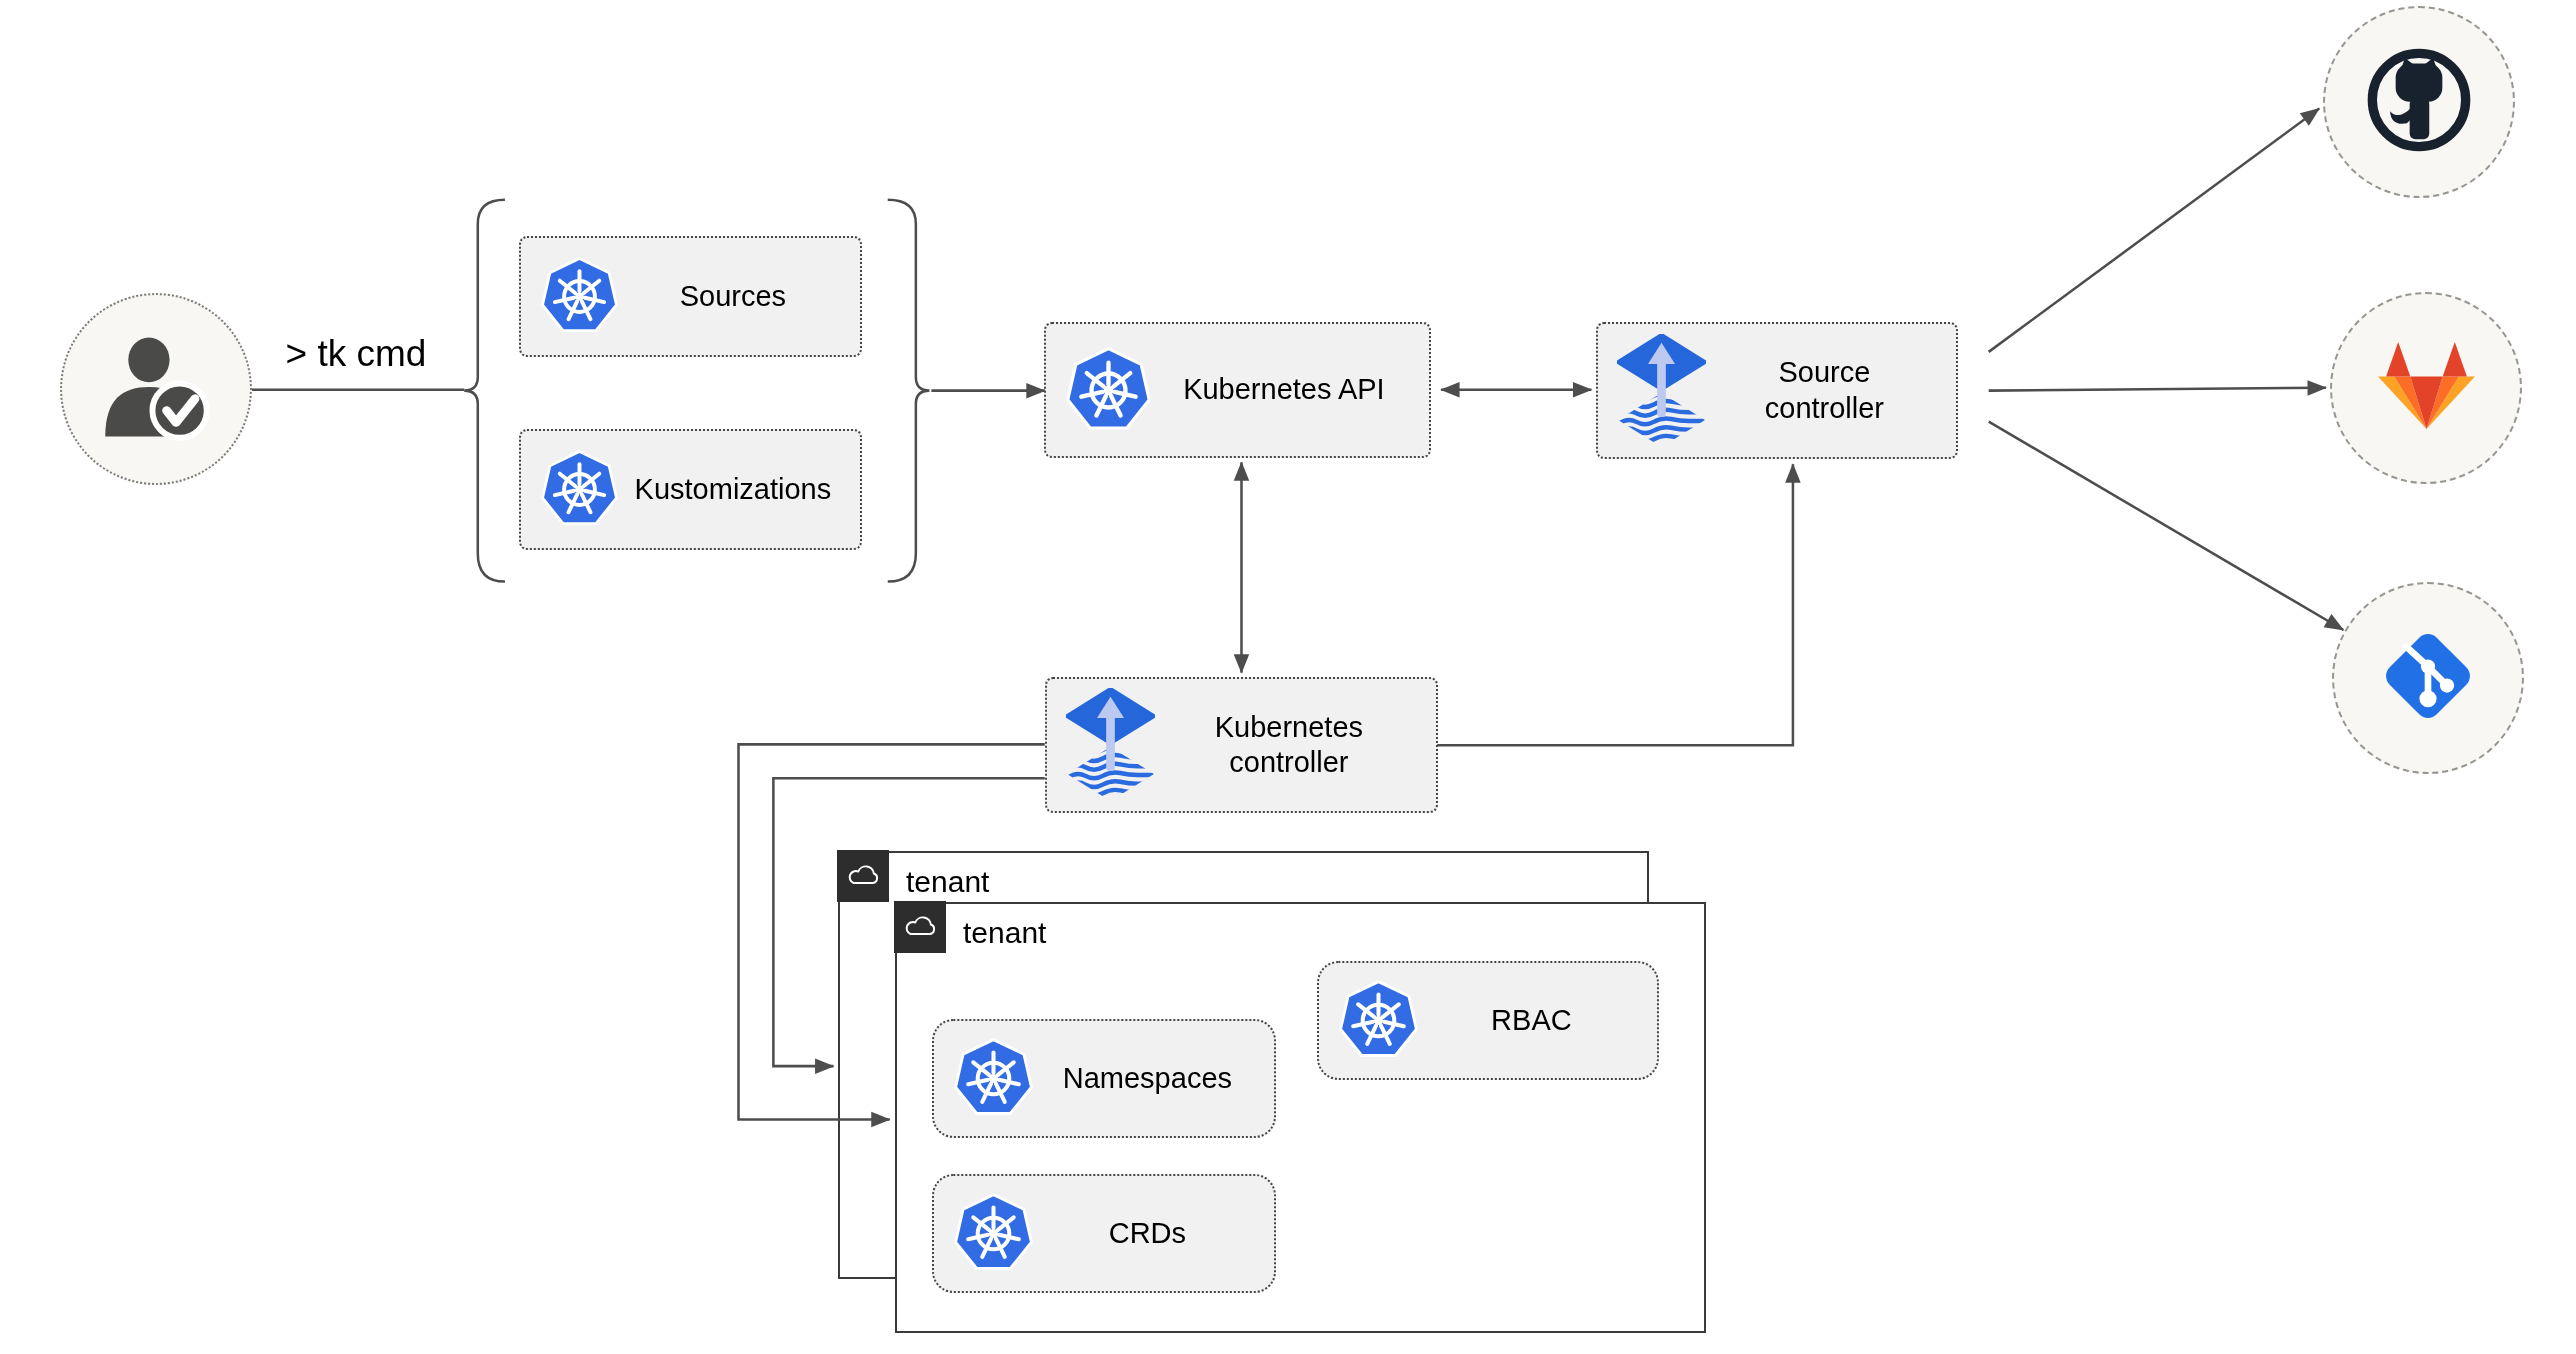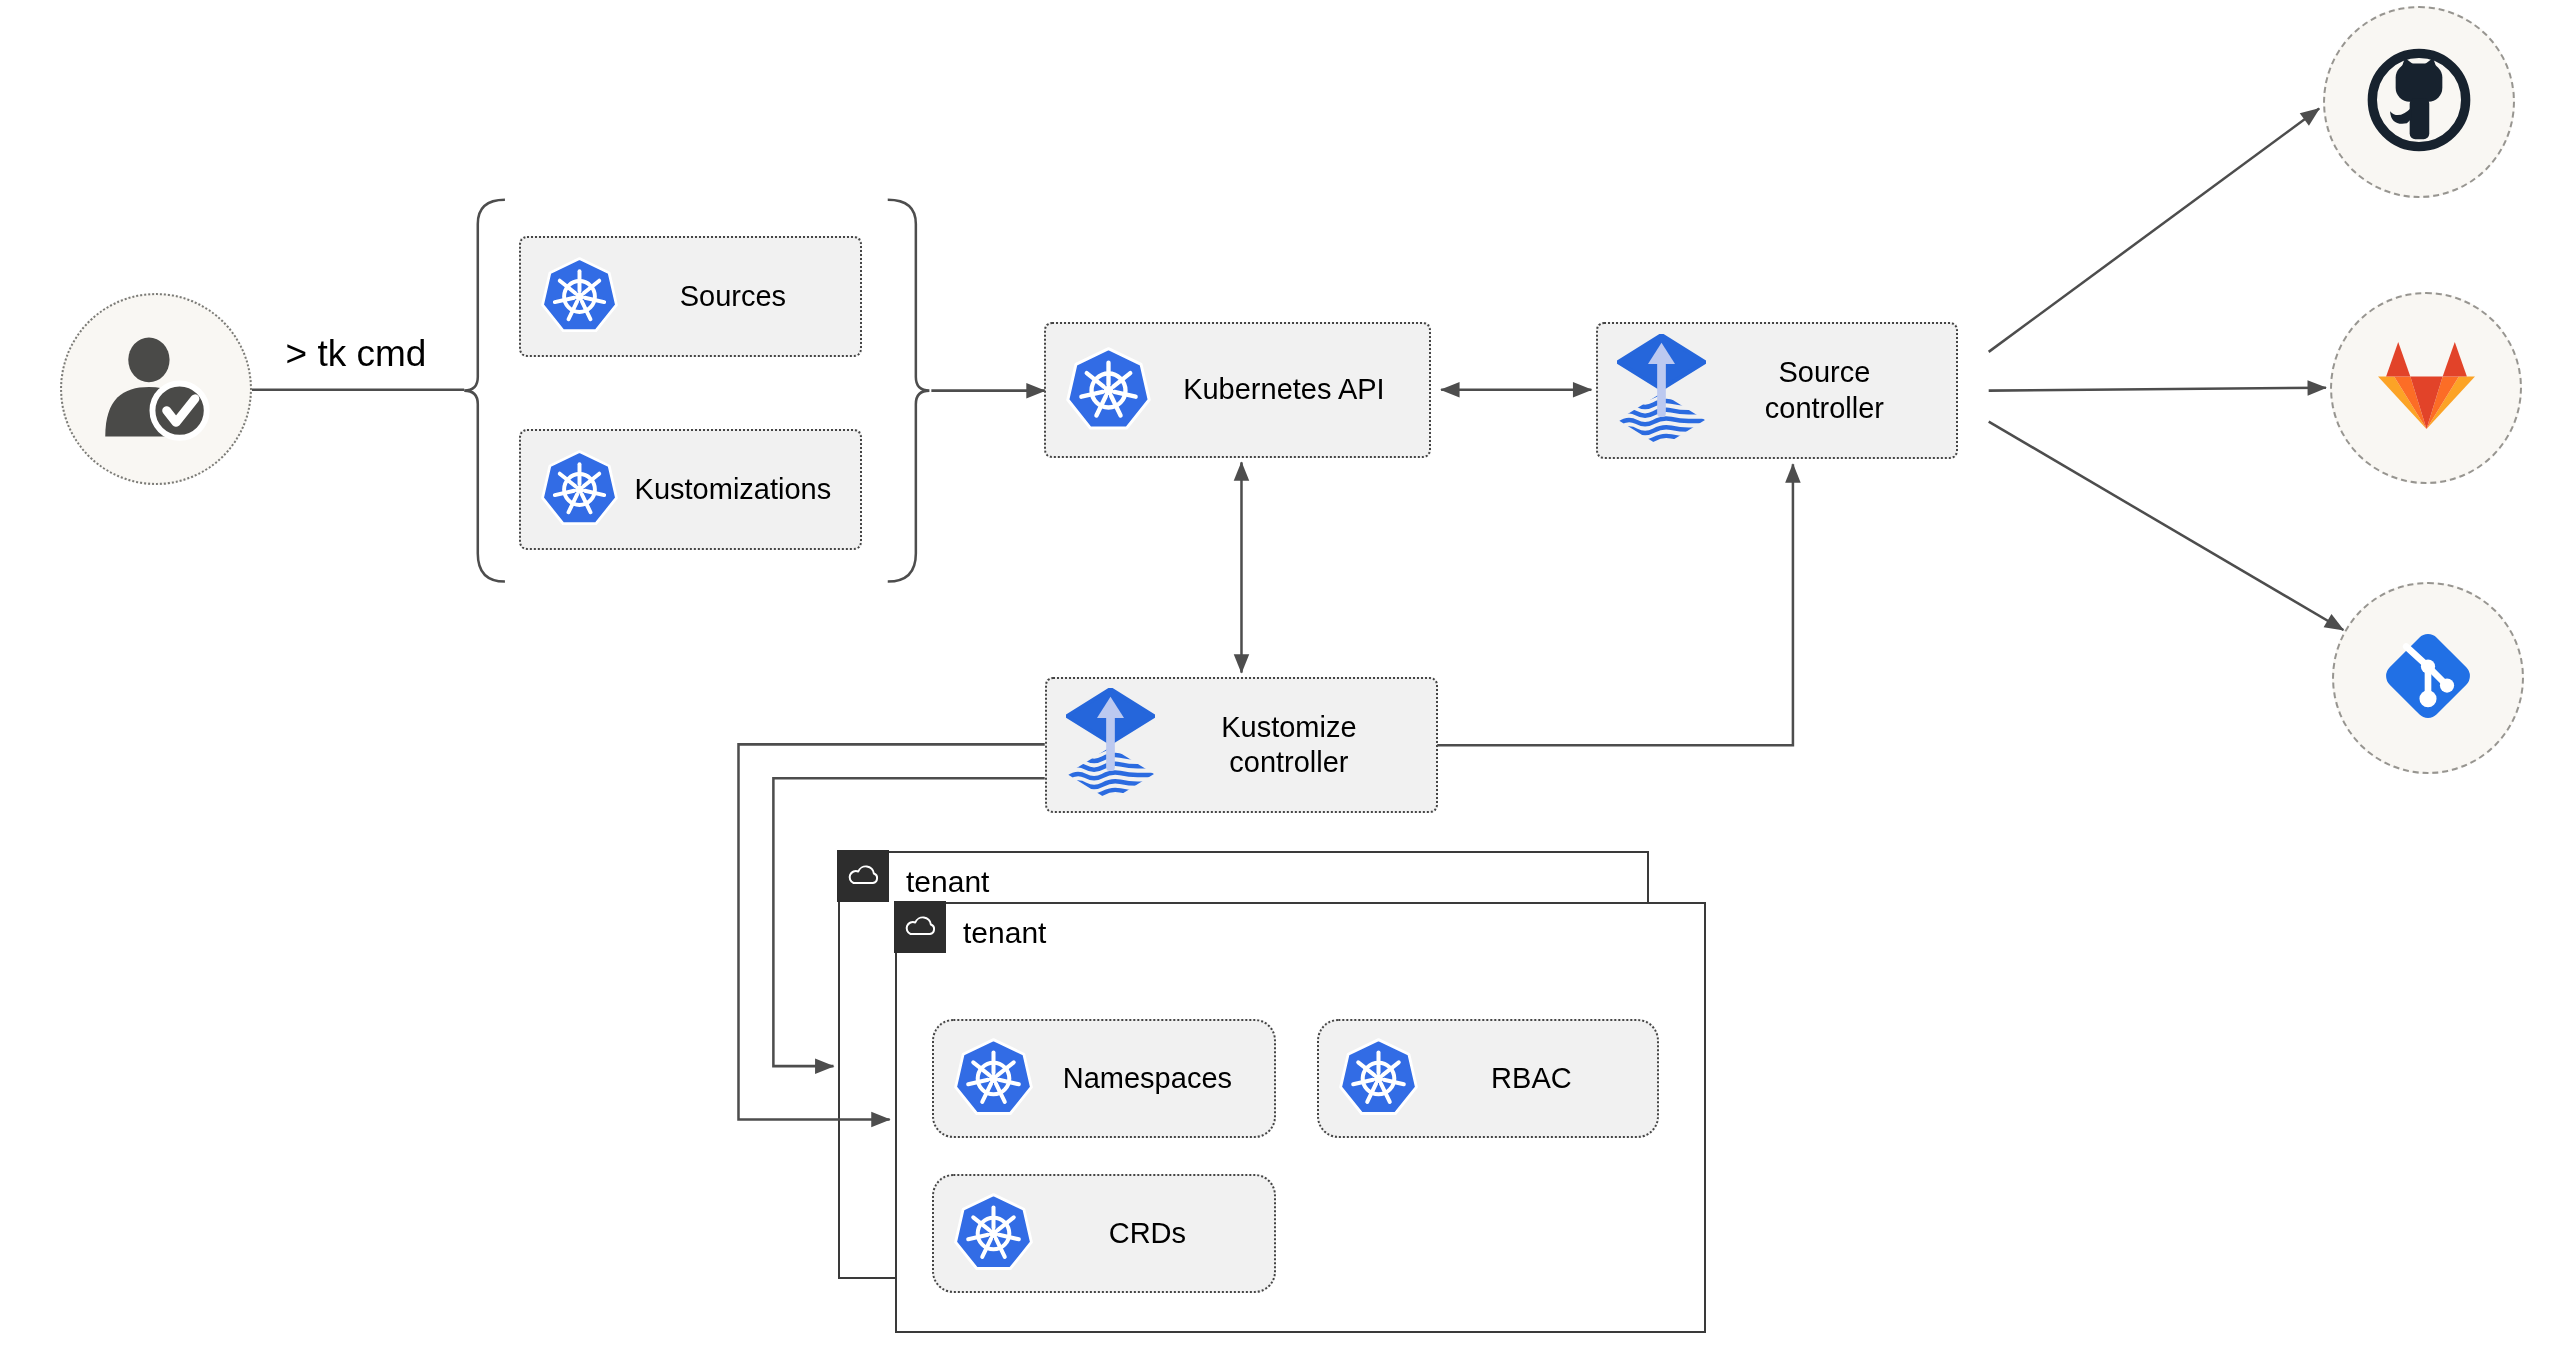--- a/index.html
+++ b/index.html
@@ -174,21 +174,21 @@
       </div>
   </div>
 
   <div class="node" style="left:1045px;top:677px;width:393px;height:136px;">
     <span class="icon">
       <svg width="89" height="114" viewBox="0 0 92 118">
           <use href="#sym-flux"></use>
         </svg>
     </span>
     <div class="label-wrap">
-        <span class="node-label narrow">Kustomize controller</span>
+        <span class="node-label narrow">Kubernetes controller</span>
       </div>
   </div>
 
   <div class="tenant-box" style="left:838px;top:851px;width:811px;height:428px;z-index:2;">
     <div class="tenant-tab">
       <span class="icon">
         <svg width="36" height="23" viewBox="0 0 38 24">
             <use href="#sym-cloud"></use>
           </svg>
       </span>
@@ -211,21 +211,21 @@
     <span class="icon">
       <svg width="81" height="85" viewBox="0 0 100 104">
           <use href="#sym-k8s"></use>
         </svg>
     </span>
     <div class="label-wrap">
         <span class="node-label">Namespaces</span>
       </div>
   </div>
 
-  <div class="node inner-node" style="left:1317px;top:993px;width:342px;height:119px;">
+  <div class="node inner-node" style="left:1317px;top:935px;width:342px;height:119px;">
     <span class="icon">
       <svg width="81" height="85" viewBox="0 0 100 104">
           <use href="#sym-k8s"></use>
         </svg>
     </span>
     <div class="label-wrap">
         <span class="node-label">RBAC</span>
       </div>
   </div>
 

